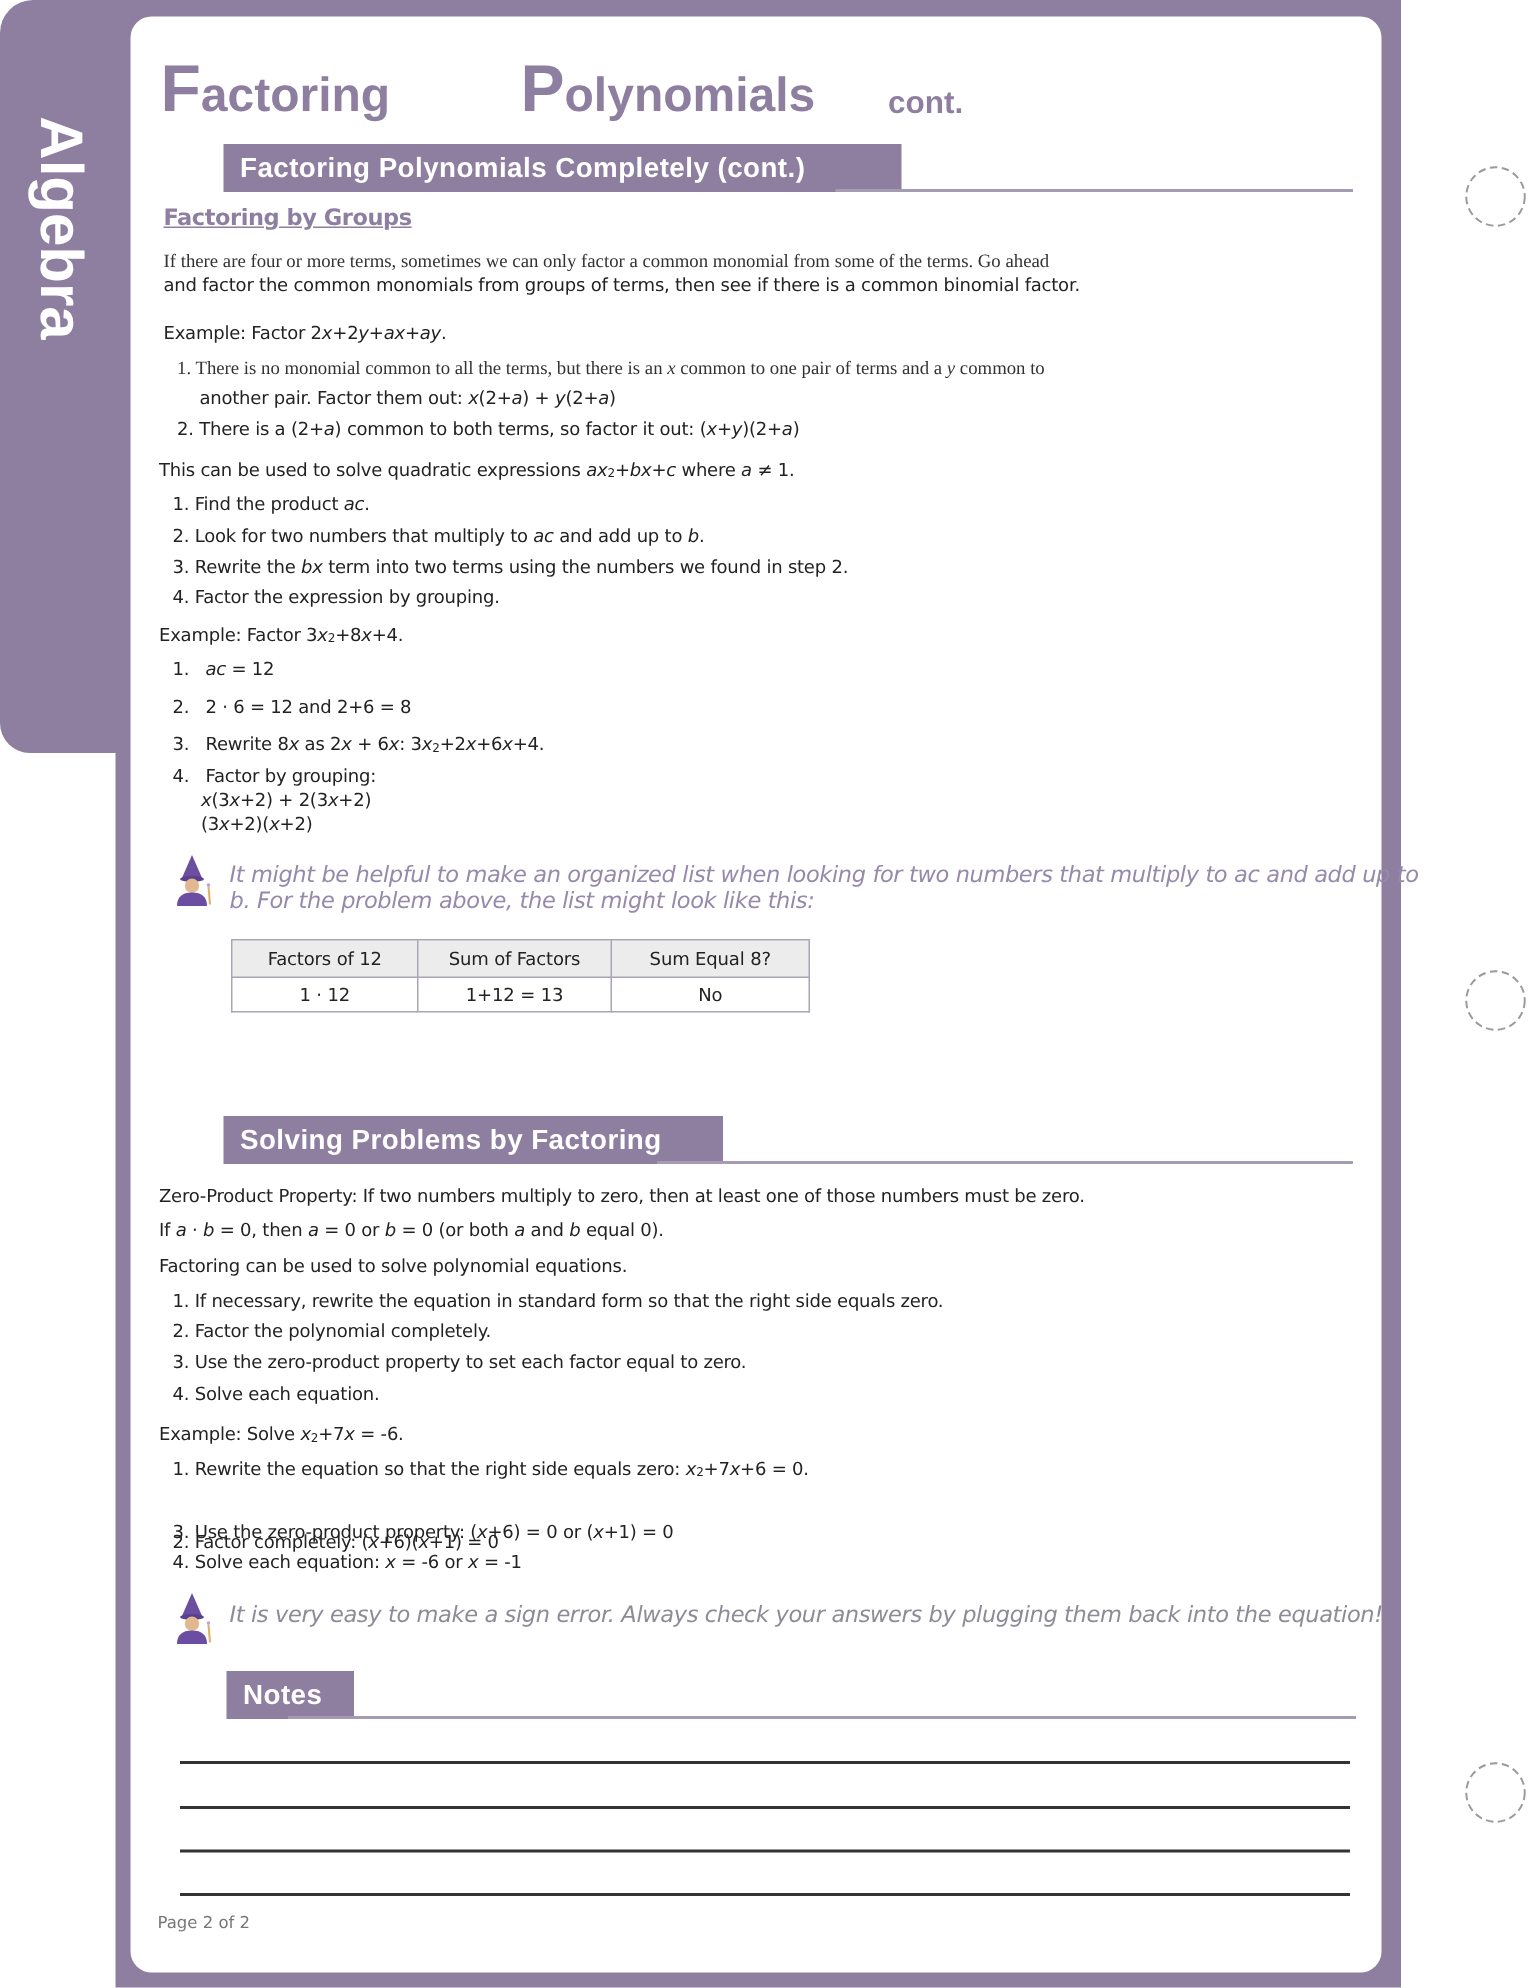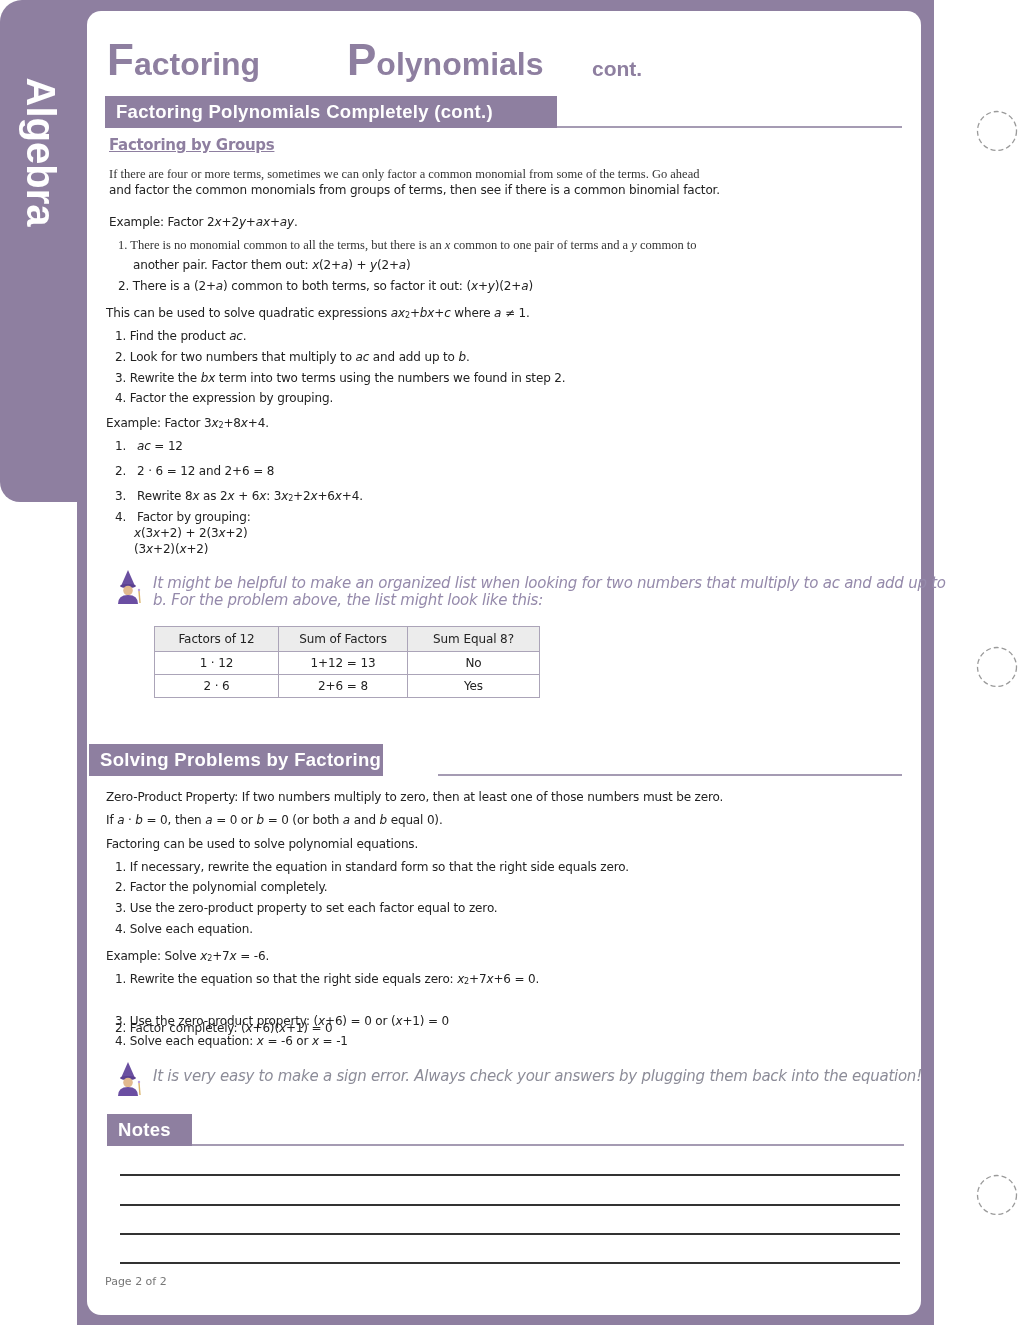--- a/index.html
+++ b/index.html
@@ -6,21 +6,21 @@
   html,body{margin:0;padding:0;background:#fff;}
   body{width:1024px;height:1325px;position:relative;overflow:hidden;font-family:"DejaVu Sans",sans-serif;color:var(--ink);}
   .frame{position:absolute;left:77px;top:0;width:857px;height:1325px;background:var(--accent);}
   .tab{position:absolute;left:0;top:0;width:92px;height:502px;background:var(--accent);border-radius:22px 0 0 20px;}
   .tab-label{position:absolute;left:40px;top:152px;transform:translate(-50%,-50%) rotate(90deg);color:#fff;font-family:"Liberation Sans",sans-serif;font-weight:bold;font-size:40px;white-space:nowrap;}
   .page{position:absolute;left:87px;top:11px;width:834px;height:1304px;background:#fff;border-radius:14px;}
   .title-part{position:absolute;font-family:"Liberation Sans",sans-serif;font-weight:bold;color:var(--accent);white-space:nowrap;line-height:1;}
   .title-part .cap{font-size:44px;}
   .title-part .rest{font-size:32px;}
   .title-cont{font-size:21px;}
-  .sec-bar{position:absolute;background:var(--accent);color:#fff;font-family:"Liberation Sans",sans-serif;font-weight:bold;font-size:18.5px;letter-spacing:0.3px;padding-left:11px;box-sizing:border-box;line-height:32px;height:32px;white-space:nowrap;}
+  .sec-bar{position:absolute;background:var(--accent);color:#fff;font-family:"Liberation Sans",sans-serif;font-weight:bold;font-size:18.5px;letter-spacing:0.3px;padding-left:11px;box-sizing:border-box;line-height:32px;height:32px;white-space:nowrap;margin-left:44px;}
   .sec-rule{position:absolute;height:2px;background:var(--rule);}
   .subhead{position:absolute;font-family:"DejaVu Sans",sans-serif;font-weight:bold;font-size:15px;color:var(--accent);text-decoration:underline;letter-spacing:-0.3px;white-space:nowrap;}
   .t{position:absolute;font-size:12px;letter-spacing:-0.15px;line-height:16px;white-space:nowrap;}
   .serif{font-family:"Liberation Serif",serif;font-size:12.5px;letter-spacing:0;color:#333;}
   .t i{font-style:italic;}
   .t sub{font-size:8px;vertical-align:-1px;}
   .num{display:inline-block;}
   .tip{position:absolute;font-style:italic;font-size:15px;letter-spacing:-0.25px;line-height:17px;color:var(--tip);white-space:nowrap;}
   .tip2{color:var(--tip2);}
   .wizard{position:absolute;width:26px;height:34px;}
@@ -101,29 +101,24 @@
       <tr>
     <th class="c1">Factors of 12</th>
     <th class="c2">Sum of Factors</th>
     <th class="c3">Sum Equal 8?</th>
   </tr>
   <tr>
     <td>1 · 12</td>
     <td>1+12 = 13</td>
     <td>No</td>
   </tr>
-  <tr>
-    <td>2 · 6</td>
-    <td>2+6 = 8</td>
-    <td>Yes</td>
-  </tr>
 </tbody>
   </table>
 
-<div class="sec-bar" style="left:89px;top:744px;width:294px;">Solving Problems by Factoring</div>
+<div class="sec-bar" style="left:105px;top:744px;width:333px;">Solving Problems by Factoring</div>
 <div class="sec-rule" style="left:438px;top:774px;width:464px;"></div>
 
 <div class="t" style="left:106px;top:789px;">Zero-Product Property: If two numbers multiply to zero, then at least one of those numbers must be zero.</div>
 <div class="t" style="left:106px;top:812px;">If <i>a</i> · <i>b</i> = 0, then <i>a</i> = 0 or <i>b</i> = 0 (or both <i>a</i> and <i>b</i> equal 0).</div>
 <div class="t" style="left:106px;top:836px;">Factoring can be used to solve polynomial equations.</div>
 
 <div class="t" style="left:115px;top:859px;"><span class="num">1.</span> <span>If necessary, rewrite the equation in standard form so that the right side equals zero.</span></div>
 <div class="t" style="left:115px;top:879px;"><span class="num">2.</span> <span>Factor the polynomial completely.</span></div>
 <div class="t" style="left:115px;top:900px;"><span class="num">3.</span> <span>Use the zero-product property to set each factor equal to zero.</span></div>
 <div class="t" style="left:115px;top:921px;"><span class="num">4.</span> <span>Solve each equation.</span></div>

